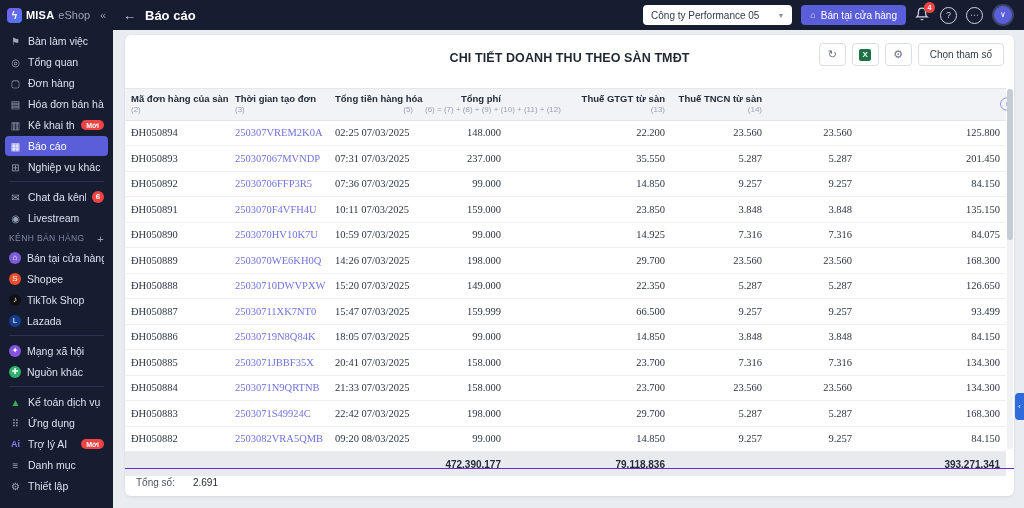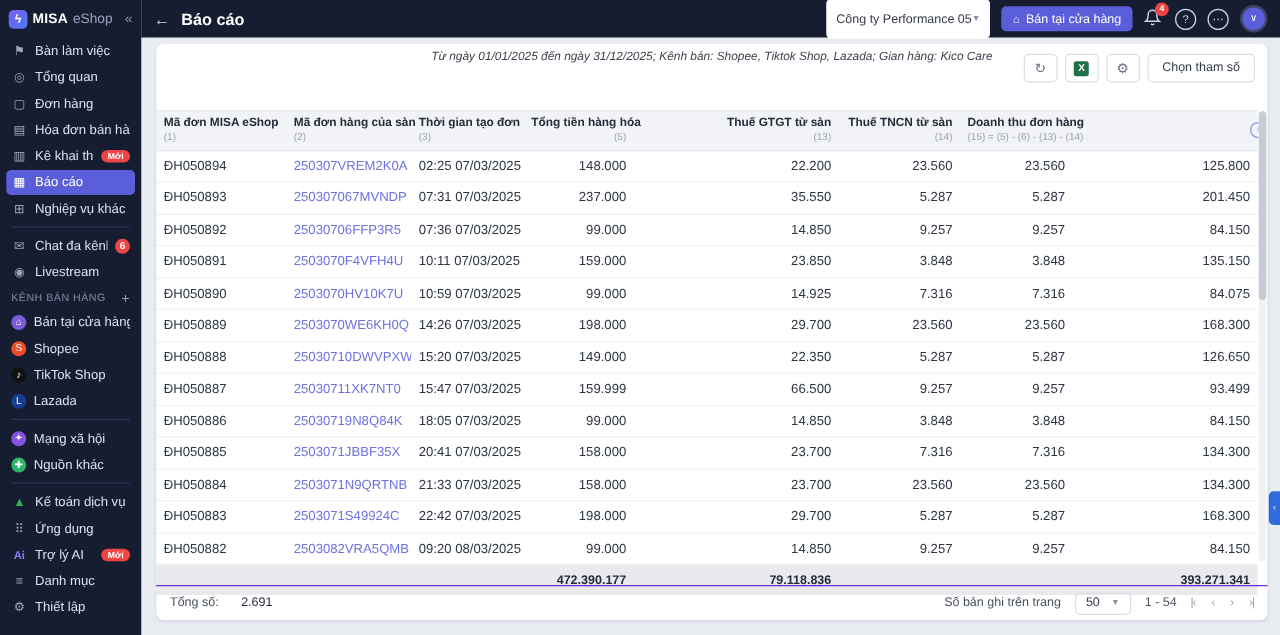--- a/index.html
+++ b/index.html
@@ -27,21 +27,21 @@
   .badge.pill{font-size:7px;padding:1.5px 5px;border-radius:8px;}
   .badge.round{width:12px;height:12px;border-radius:50%;font-size:8px;line-height:12px;text-align:center;}
   .nav-divider{height:1px;background:#2a3350;margin:4px 9px;flex:none;}
   .nav-section{display:flex;padding:5px 9px 2px;font-size:8.5px;color:#7f8aa3;letter-spacing:.4px;flex:none;}
   .nav-section .plus{margin-left:auto;font-size:11px;color:#9aa3ba;}
   
   .topbar{position:absolute;left:113px;right:0;top:0;height:30px;background:#161d31;display:flex;align-items:center;padding:0 10px;gap:9px;box-sizing:border-box;z-index:2;}
   .back{color:#cfd5e4;font-size:13px;cursor:pointer;}
   .page-title{color:#fff;font-weight:bold;font-size:13px;}
   .tb-spacer{flex:1;}
-  .company-select{background:#fff;border-radius:4px;height:32px;display:flex;align-items:center;padding:0 8px;font-size:10px;color:#333a46;cursor:pointer;}
+  .company-select{background:#fff;border-radius:4px;height:20px;display:flex;align-items:center;gap:18px;padding:0 8px;font-size:10px;color:#333a46;cursor:pointer;}
   .company-select .chev{color:#8a91a0;font-size:7px;}
   .store-btn{background:#5a5ed8;border-radius:4px;height:20px;display:flex;align-items:center;gap:5px;padding:0 9px;color:#fff;font-size:10px;cursor:pointer;}
   .store-btn .ic{font-size:9px;opacity:.9;}
   .bell-wrap{position:relative;width:16px;height:16px;cursor:pointer;}
   .bell-wrap svg{width:14px;height:14px;}
   .bell-badge{position:absolute;top:-5px;right:-4px;background:#f04444;color:#fff;font-size:7px;font-weight:bold;min-width:11px;height:11px;border-radius:6px;line-height:11px;text-align:center;}
   .circle-ic{width:15px;height:15px;border-radius:50%;border:1px solid #cfd5e4;color:#cfd5e4;font-size:9px;line-height:14px;text-align:center;cursor:pointer;flex:none;}
   .avatar{width:18px;height:18px;border-radius:50%;background:#5a5ed8;border:2px solid #3d4566;color:#fff;font-size:8px;line-height:18px;text-align:center;cursor:pointer;}
   
   .main{position:absolute;left:113px;top:30px;right:0;bottom:0;background:#e9ecf1;}
@@ -53,21 +53,21 @@
   .report-title{margin-top:16px;text-align:center;font-weight:bold;font-size:12.5px;color:#1f2733;letter-spacing:.1px;}
   .report-subtitle{margin-top:5px;text-align:center;font-style:italic;font-size:9.5px;color:#3c4350;}
   
   .table-wrap{position:absolute;left:0;right:8px;top:53px;}
   .grid{display:grid;grid-template-columns:104px 100px 90px 88px 164px 97px 90px minmax(0,1fr);}
   .thead{position:relative;background:#f2f3f7;border-top:1px solid #e3e6eb;border-bottom:1px solid #e3e6eb;padding:4px 0;}
   .th{padding:0 6px;font-size:9.5px;font-weight:bold;color:#232c39;line-height:1.3;white-space:nowrap;}
   .th-s{font-weight:normal;color:#9aa2ae;font-size:8px;}
   .al-left{text-align:left;} .al-right{text-align:right;}
   .info-ic{position:absolute;right:-7px;top:50%;transform:translateY(-50%);width:11px;height:11px;border:1px solid #8f94e8;color:#8f94e8;border-radius:50%;font-size:7px;line-height:10px;text-align:center;font-style:italic;cursor:pointer;}
-  .tr{height:25.5px;align-items:center;border-bottom:1px solid #eef0f3;box-sizing:border-box;}
+  .tr{height:25.5px;align-items:center;border-bottom:1px solid #eef0f3;box-sizing:border-box;font-family:Liberation Serif, serif;}
   .td{padding:0 6px;font-size:10.5px;color:#2c3442;white-space:nowrap;overflow:hidden;}
   .td.link{color:#6e72e0;cursor:pointer;}
   .totals{height:24px;align-items:center;background:#e8eaee;}
   .totals .td{font-size:10px;font-weight:bold;color:#222b38;}
   .vscroll{position:absolute;right:1px;top:54px;bottom:47px;width:6px;background:#f0f1f4;border-radius:3px;}
   .vscroll .thumb{position:absolute;top:0;left:0;width:6px;height:42%;background:#c6cbd4;border-radius:3px;cursor:grab;}
   
   .card-footer{position:absolute;left:0;right:0;bottom:0;height:28px;border-top:1px solid #6d28d9;display:flex;align-items:center;padding:0 11px;font-size:10px;color:#4a5260;box-sizing:border-box;}
   .total-val{font-weight:normal;color:#1f2733;margin-left:18px;}
   .foot-right{margin-left:auto;display:flex;align-items:center;gap:11px;}
@@ -223,51 +223,47 @@
       <div class="icon-btn">
           <span class="excel-chip">X</span>
         </div>
       <div class="icon-btn">
           <span>⚙</span>
         </div>
       <div class="param-btn">
           <span>Chọn tham số</span>
         </div>
     </div>
-    <div class="report-subtitle">Từ ngày 01/01/2025 đến ngày 31/12/2025; Kênh bán: Shopee, Tiktok Shop, Lazada; Gian hàng: Kico Care</div>
+    <div class="report-title">CHI TIẾT DOANH THU THEO SÀN TMĐT</div>
 
     <div class="table-wrap">
       <div class="thead grid" id="thead">
           <div class="th al-left">
-            <div class="th-l">Mã đơn MISA eShop</div>
-            <div class="th-s">(1)</div>
-          </div>
-          <div class="th al-left">
             <div class="th-l">Mã đơn hàng của sàn</div>
             <div class="th-s">(2)</div>
           </div>
           <div class="th al-left">
             <div class="th-l">Thời gian tạo đơn</div>
             <div class="th-s">(3)</div>
           </div>
           <div class="th al-right">
             <div class="th-l">Tổng tiền hàng hóa</div>
             <div class="th-s">(5)</div>
           </div>
           <div class="th al-right">
+            <div class="th-l">Tổng phí</div>
+            <div class="th-s">(6) = (7) + (8) + (9) + (10) + (11) + (12)</div>
+          </div>
+          <div class="th al-right">
             <div class="th-l">Thuế GTGT từ sàn</div>
             <div class="th-s">(13)</div>
           </div>
           <div class="th al-right">
             <div class="th-l">Thuế TNCN từ sàn</div>
             <div class="th-s">(14)</div>
-          </div>
-          <div class="th al-right">
-            <div class="th-l">Doanh thu đơn hàng</div>
-            <div class="th-s">(15) = (5) - (6) - (13) - (14)</div>
           </div>
           <span class="info-ic">i</span>
         </div>
       <div id="tbody">
           <div class="tr grid">
             <div class="td al-left">ĐH050894</div>
             <div class="td al-left link">250307VREM2K0A</div>
             <div class="td al-left">02:25 07/03/2025</div>
             <div class="td al-right">148.000</div>
             <div class="td al-right">22.200</div>
@@ -408,33 +404,19 @@
         </div>
     </div>
 
     <div class="vscroll">
         <div class="thumb"></div>
       </div>
 
     <div class="card-footer">
       <span>Tổng số:</span>
       <span class="total-val">2.691</span>
-      <div class="foot-right">
-        <span>Số bản ghi trên trang</span>
-        <div class="pp-select">
-          <span>50</span>
-          <span class="chev">▼</span>
-        </div>
-        <span>1 - 54</span>
-        <div class="pager">
-          <span>|‹</span>
-          <span>‹</span>
-          <span>›</span>
-          <span>›|</span>
-        </div>
-      </div>
     </div>
   </div>
 </div>
 
 <div class="side-tab">
     <span>‹</span>
   </div>
 
 </body></html>

